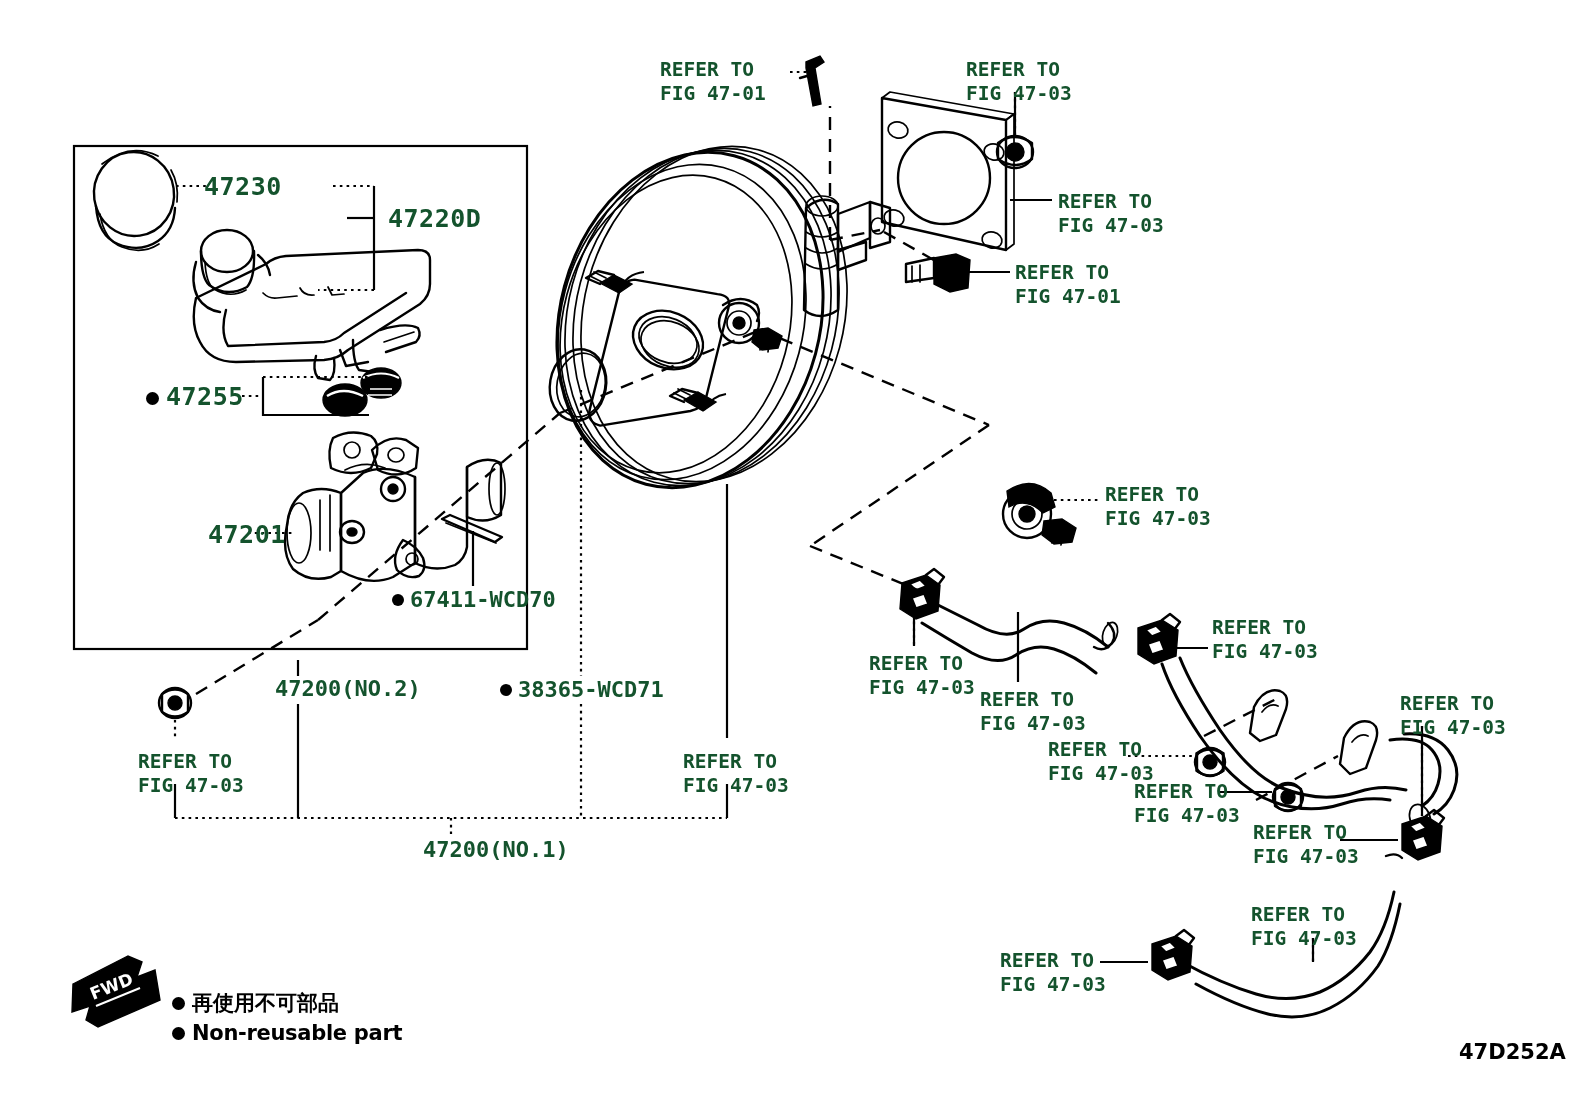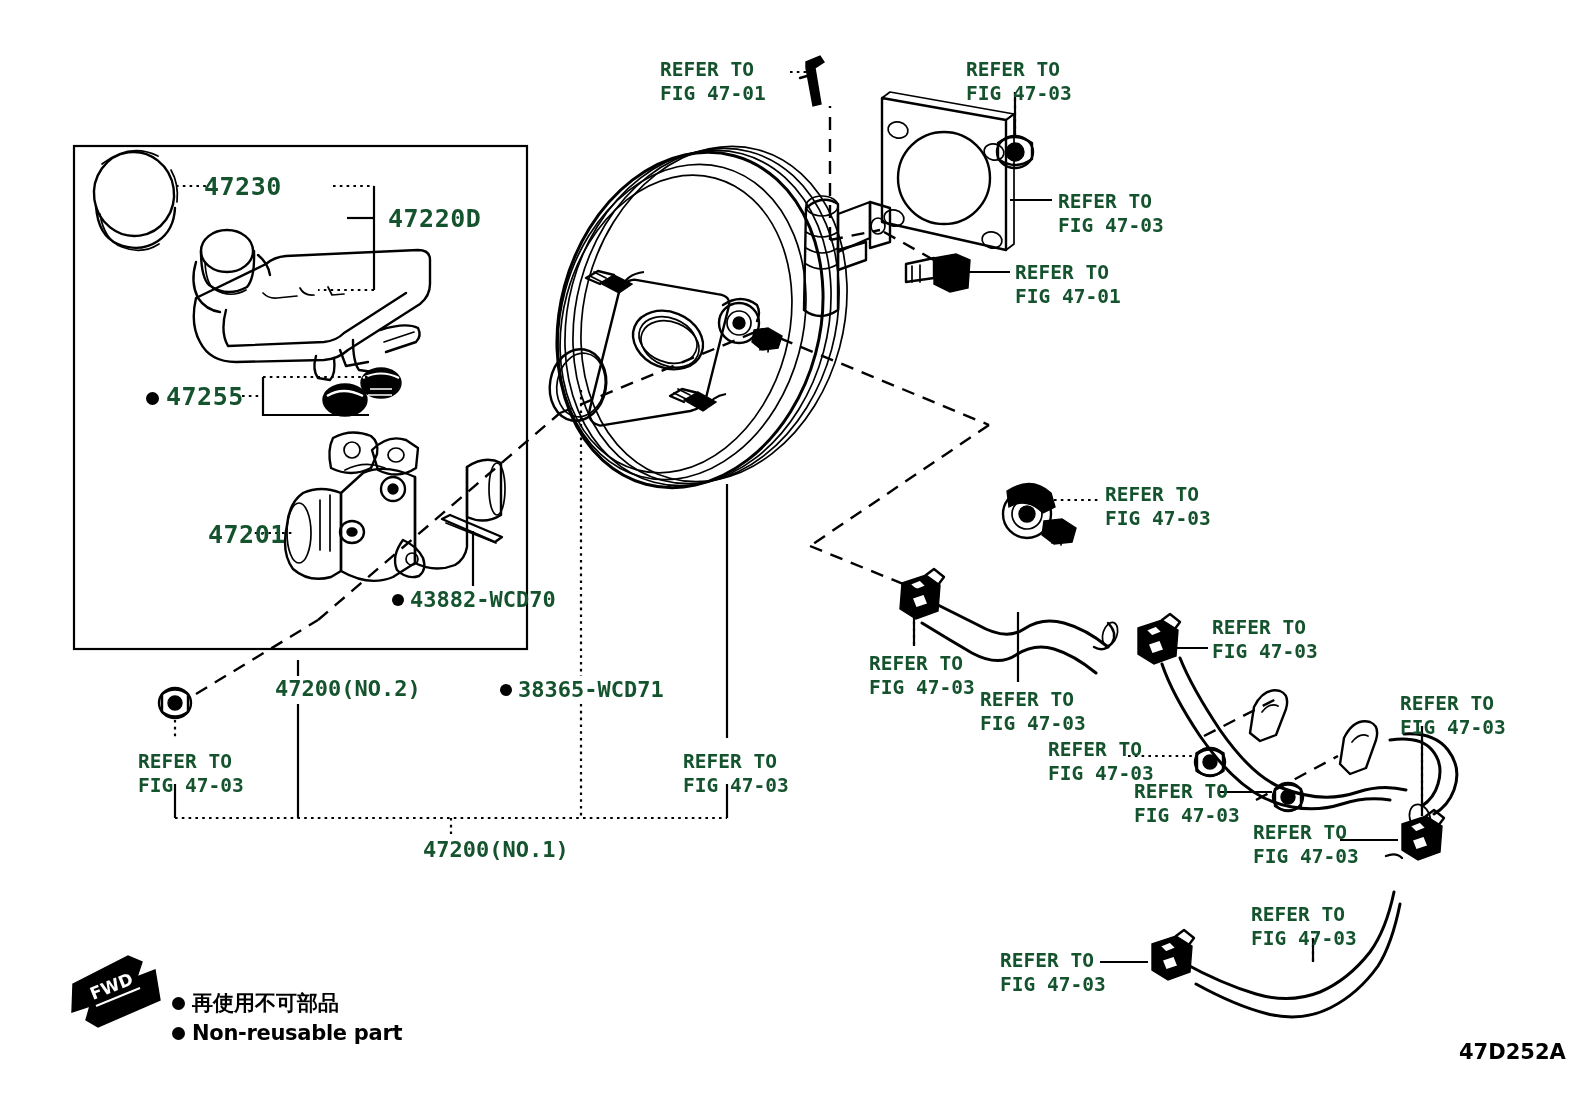--- a/index.html
+++ b/index.html
@@ -423,21 +423,21 @@
 
   <div class="lbl partno" style="left:348px; top:205px;margin-left:40px;">47220D</div>
 
   <div style="position:absolute; left:146px; top:383px;">
     <span class="bullet"></span><span class="lbl partno" style="position:relative; left:0; top:0;">47255</span>
   </div>
 
   <div class="lbl partno" style="left:192px; top:521px;margin-left:16px;">47201</div>
 
   <div style="position:absolute; left:392px; top:588px;">
-    <span class="bullet-sm"></span><span class="lbl partno-sm" style="position:relative; left:0; top:0;">43882-WCD70</span>
+    <span class="bullet-sm"></span><span class="lbl partno-sm" style="position:relative; left:0; top:0;">67411-WCD70</span>
   </div>
 
   <div class="lbl partno-sm" style="left:275px; top:677px;">47200(NO.2)</div>
 
   <div style="position:absolute; left:500px; top:678px;">
     <span class="bullet-sm"></span><span class="lbl partno-sm" style="position:relative; left:0; top:0;">38365-WCD71</span>
   </div>
 
   <div class="lbl partno-sm" style="left:423px; top:838px;">47200(NO.1)</div>
 

